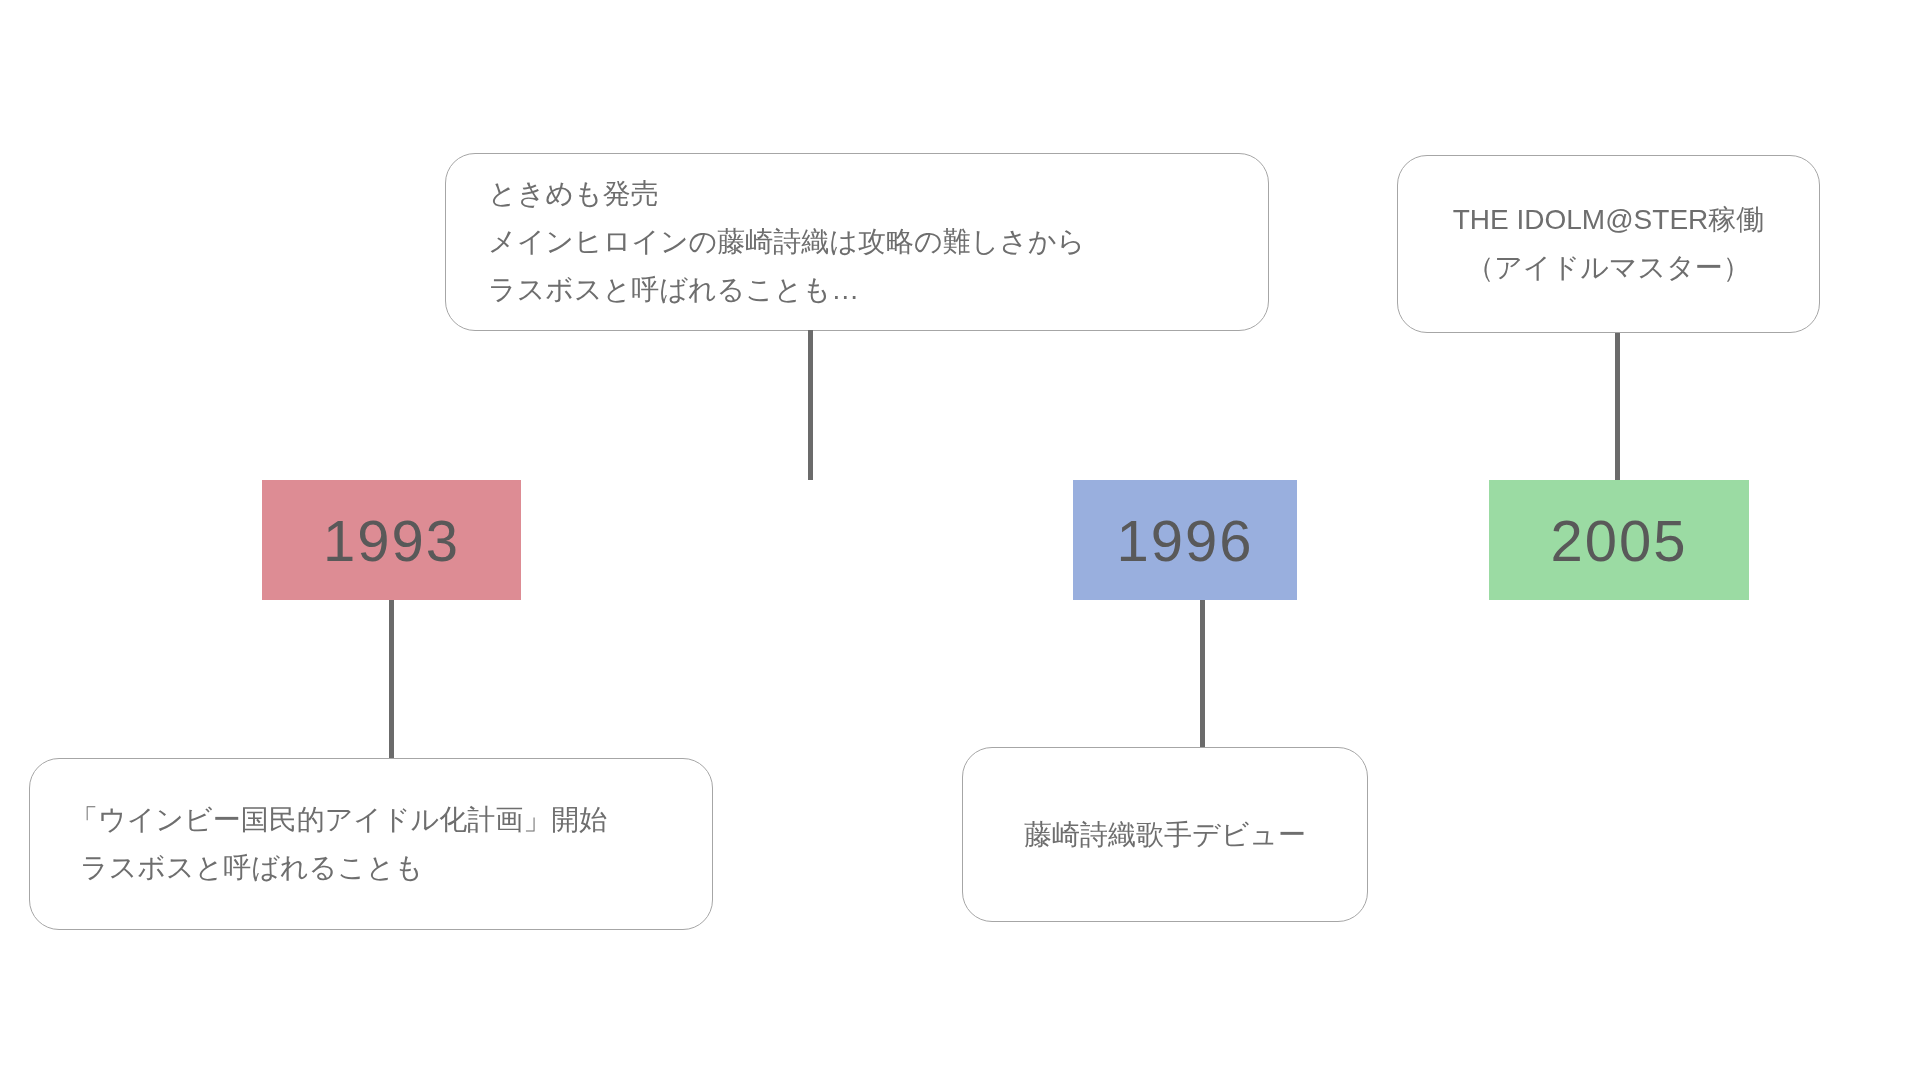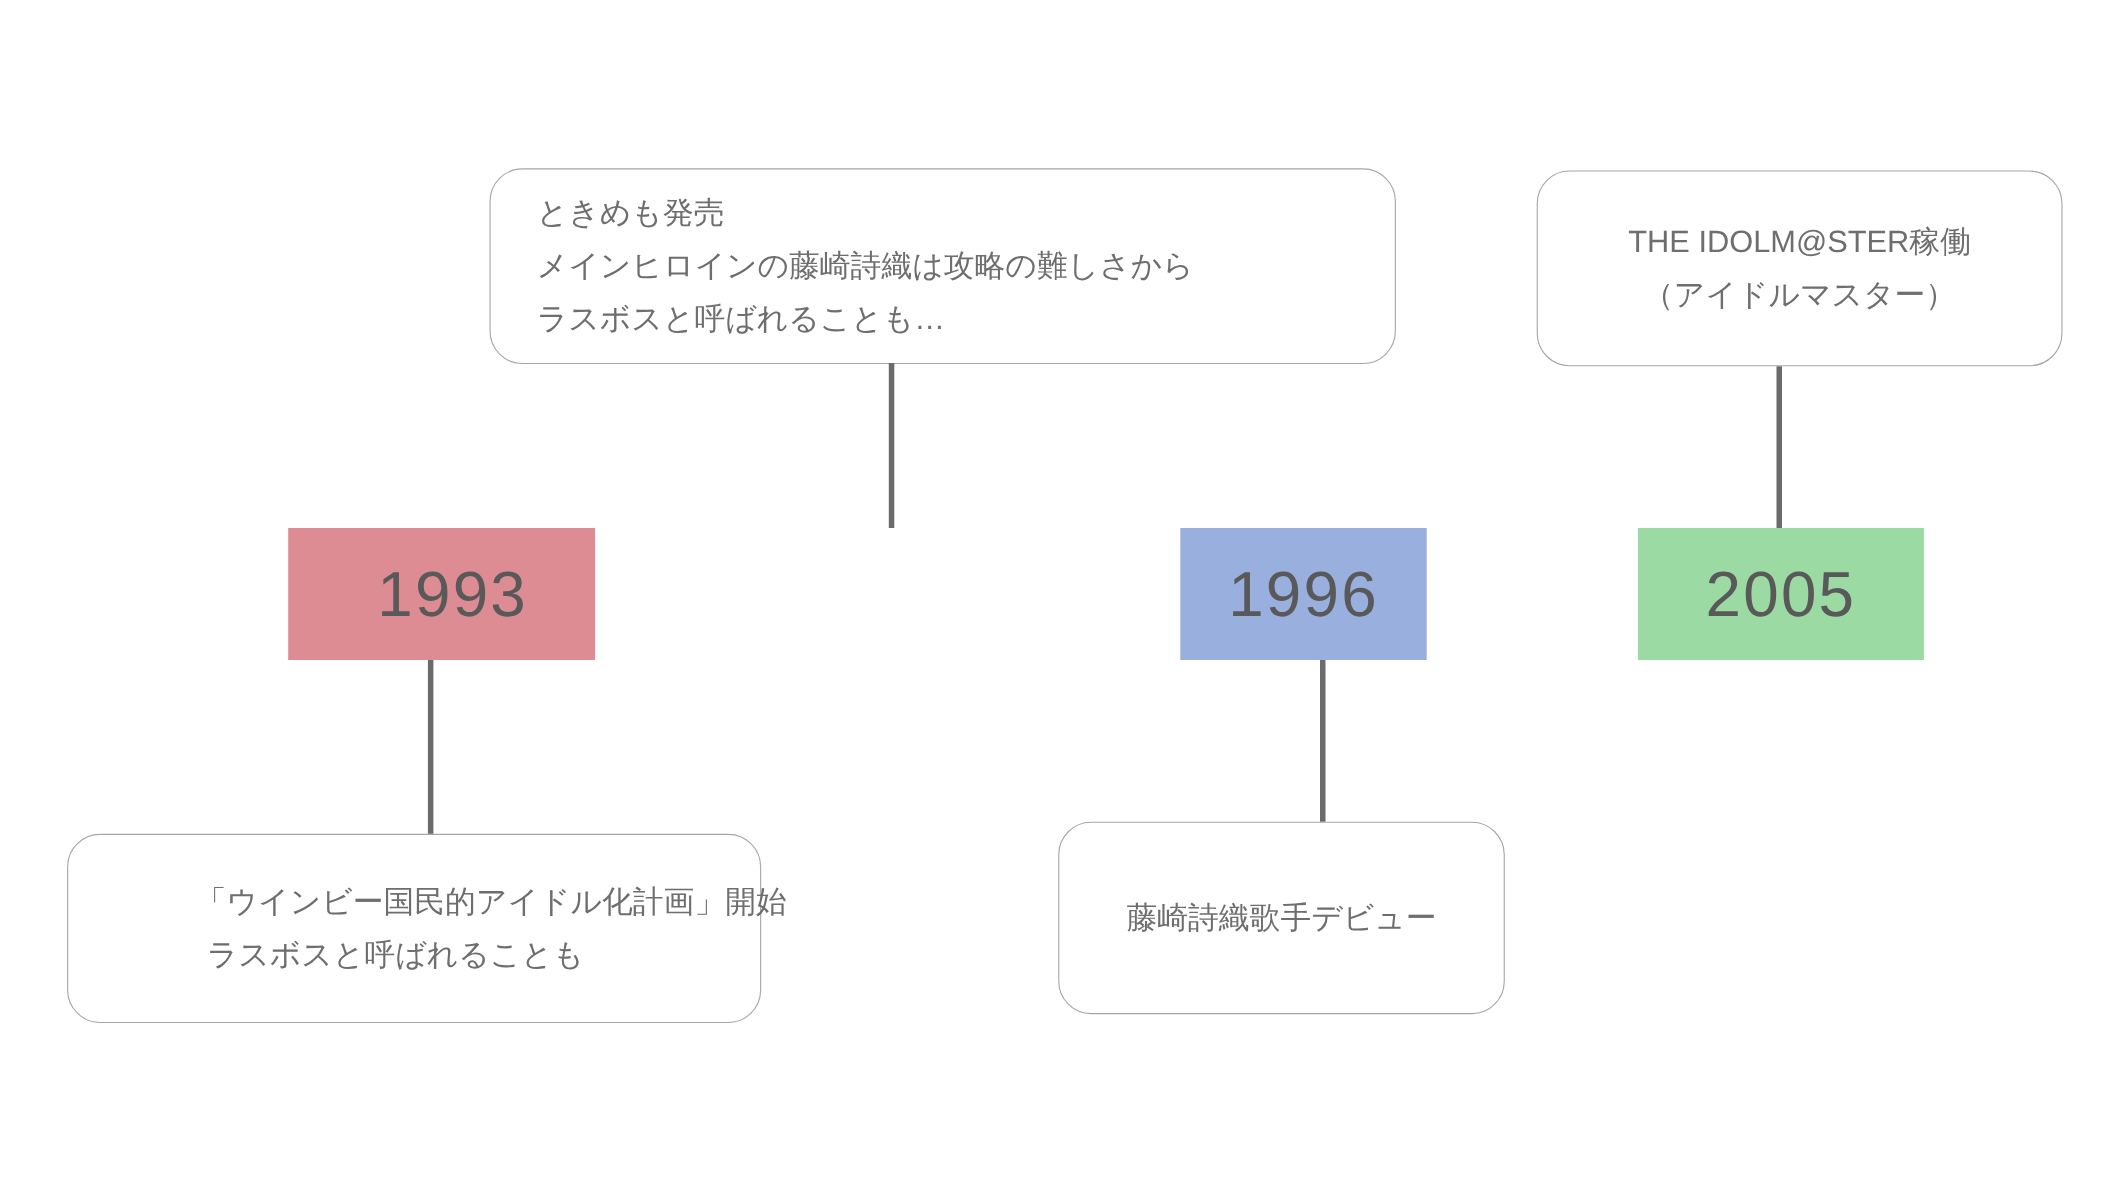--- a/index.html
+++ b/index.html
@@ -24,22 +24,22 @@
     justify-content: center;
     color: #6e6e6e;
     font-size: 28px;
     line-height: 48px;
     white-space: nowrap;
   }
   .note-box.align-left   { align-items: flex-start; }
   .note-box.align-center { align-items: center; text-align: center; }
 
   #note-tokimeki  { left: 445px;  top: 153px; width: 824px; height: 178px; padding-left: 42px; }
-  #note-idolmaster{ left: 1397px; top: 155px; width: 478px; height: 178px; }
-  #note-winbee    { left: 29px;   top: 758px; width: 631px; height: 172px; padding-left: 116px; margin-left: 32px; }
+  #note-idolmaster{ left: 1397px; top: 155px; width: 423px; height: 178px; }
+  #note-winbee    { left: 29px;   top: 758px; width: 684px; height: 172px; padding-left: 40px; }
   #note-winbee .note-line:nth-child(2) { padding-left: 10px; }
   #note-fujisaki  { left: 962px;  top: 747px; width: 406px; height: 175px; }
 
   
   .year-box {
     position: absolute;
     top: 480px;
     height: 120px;
     display: flex;
     align-items: center;
@@ -87,21 +87,21 @@
 
   <div class="note-box align-center" id="note-fujisaki">
     <div class="note-line">藤崎詩織歌手デビュー</div>
   </div>
 
   <div class="connector" id="connector-1993" style="background-color: rgb(107, 107, 107);"></div>
   <div class="connector" id="connector-1994" style="background-color: rgb(107, 107, 107);"></div>
   <div class="connector" id="connector-1996" style="background-color: rgb(107, 107, 107);"></div>
   <div class="connector" id="connector-2005" style="background-color: rgb(107, 107, 107);"></div>
 
-  <div class="year-box" id="year-1993" style="background-color: rgb(221, 140, 148); padding-left: 20px;">
+  <div class="year-box" id="year-1993" style="background-color: rgb(221, 140, 148);">
     <span class="year-label">1993</span>
   </div>
   <div class="year-box" id="year-1996" style="background-color: rgb(153, 175, 222);">
     <span class="year-label">1996</span>
   </div>
   <div class="year-box" id="year-2005" style="background-color: rgb(155, 219, 163);">
     <span class="year-label">2005</span>
   </div>
 
 </div>

